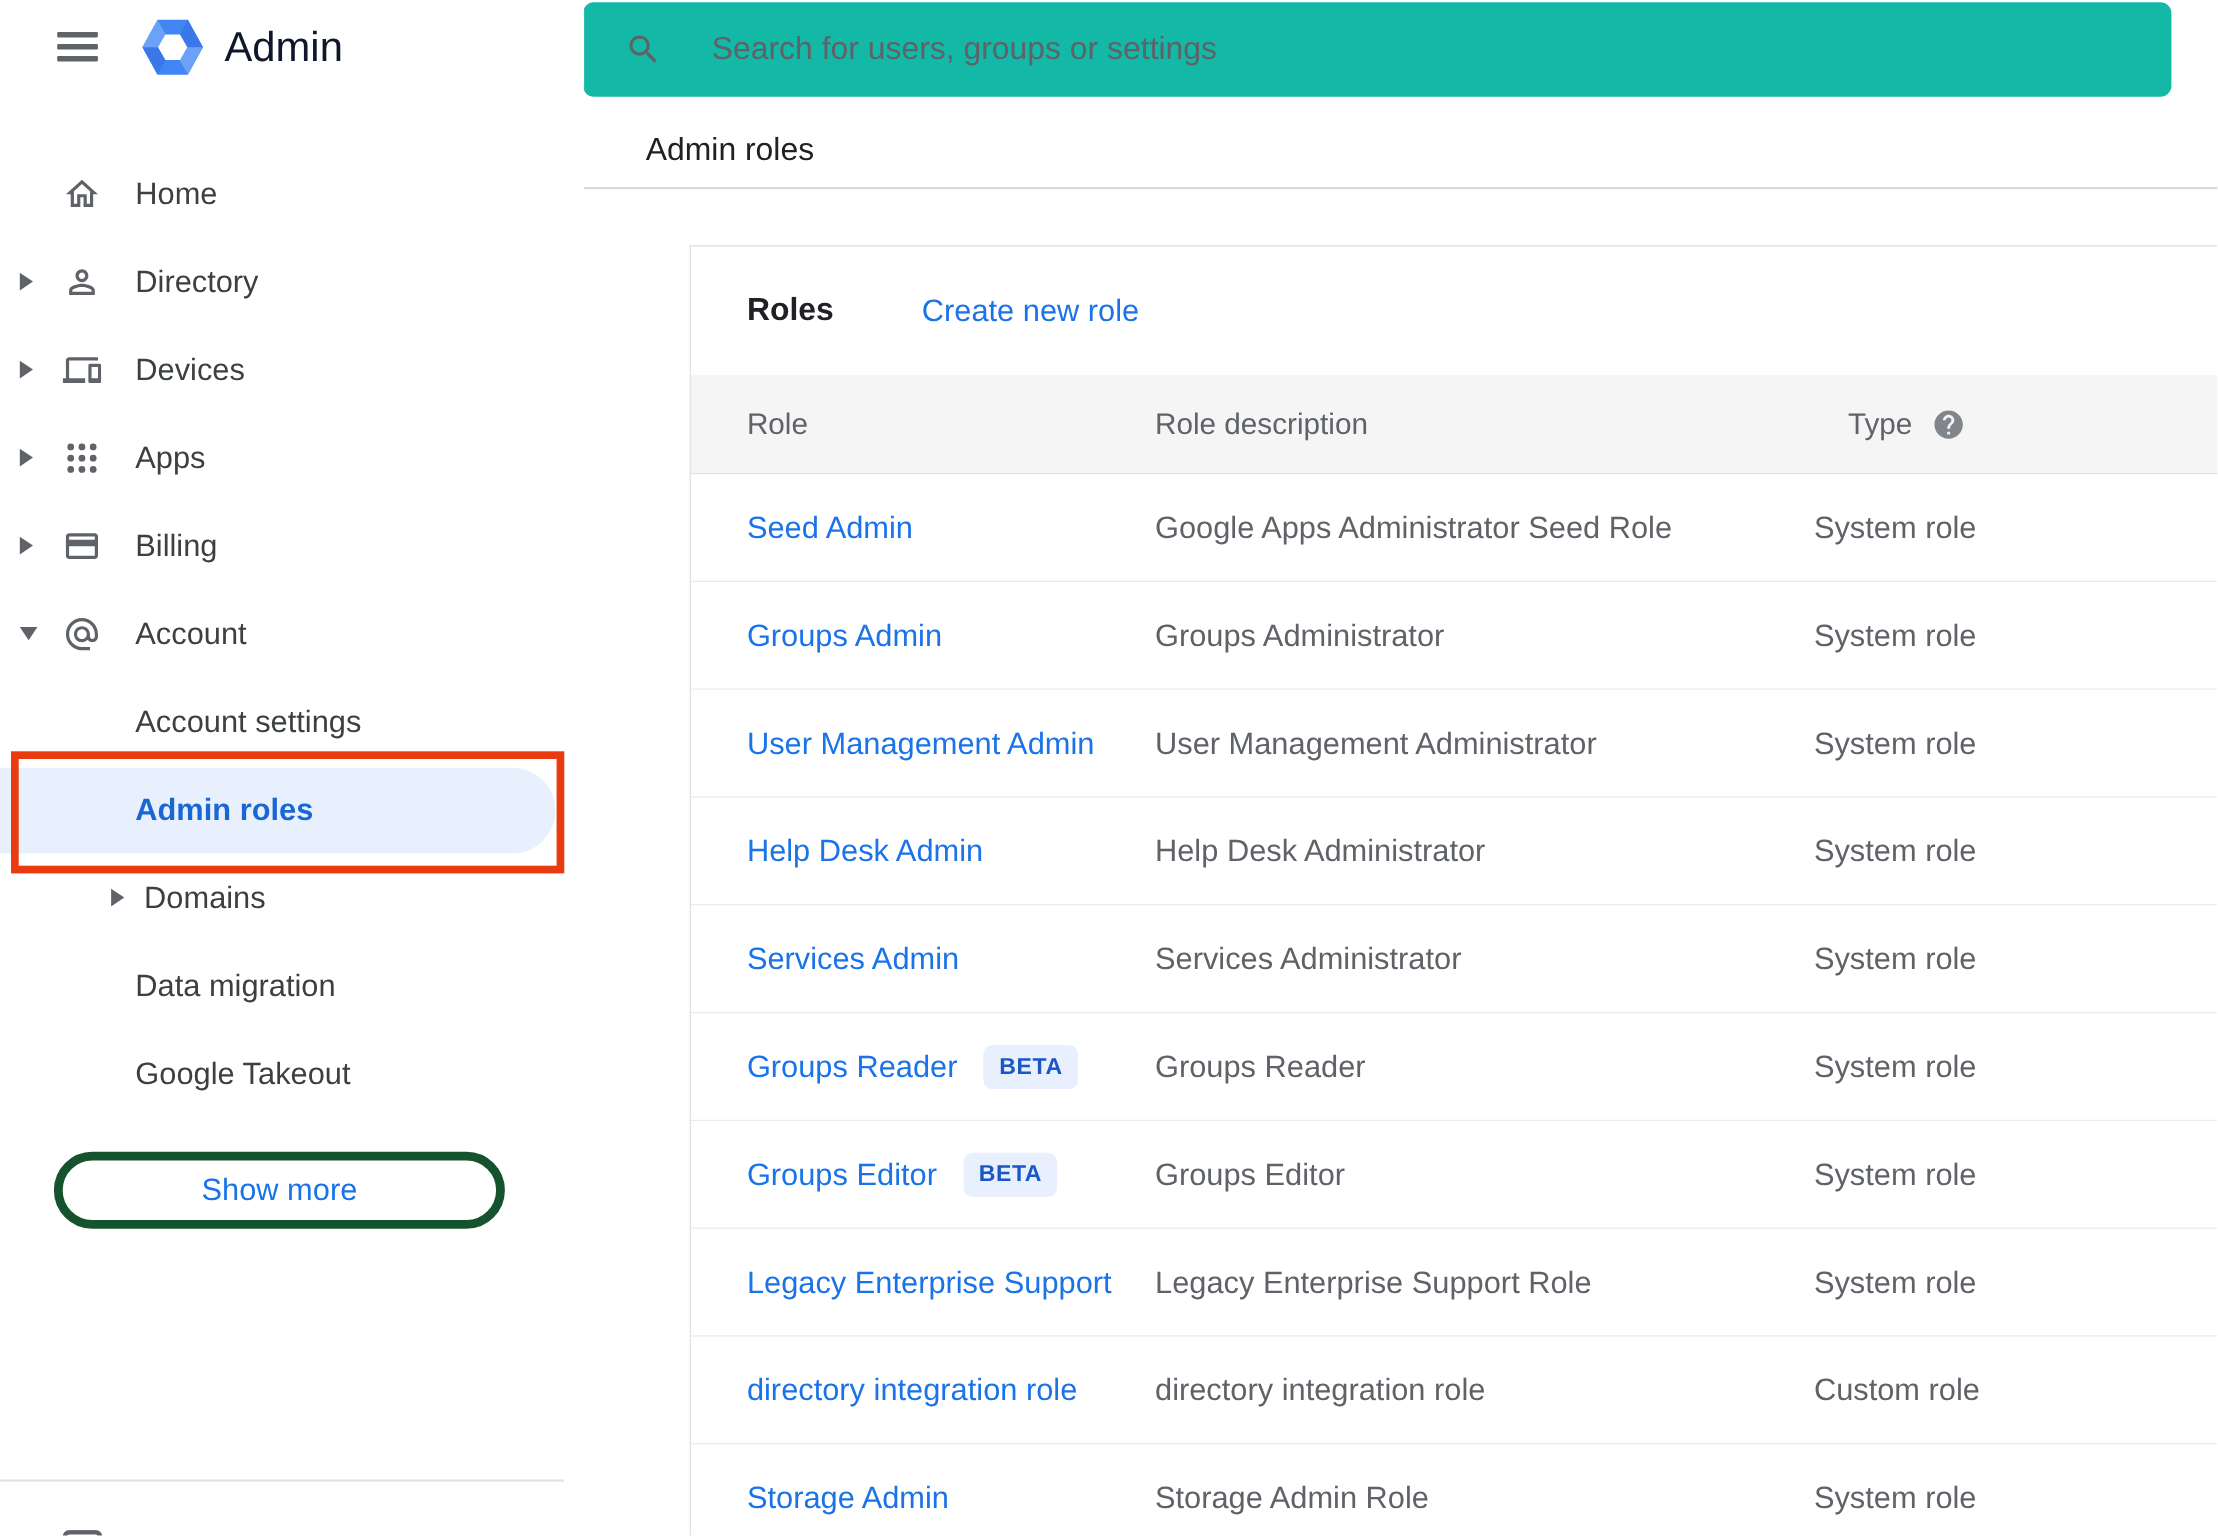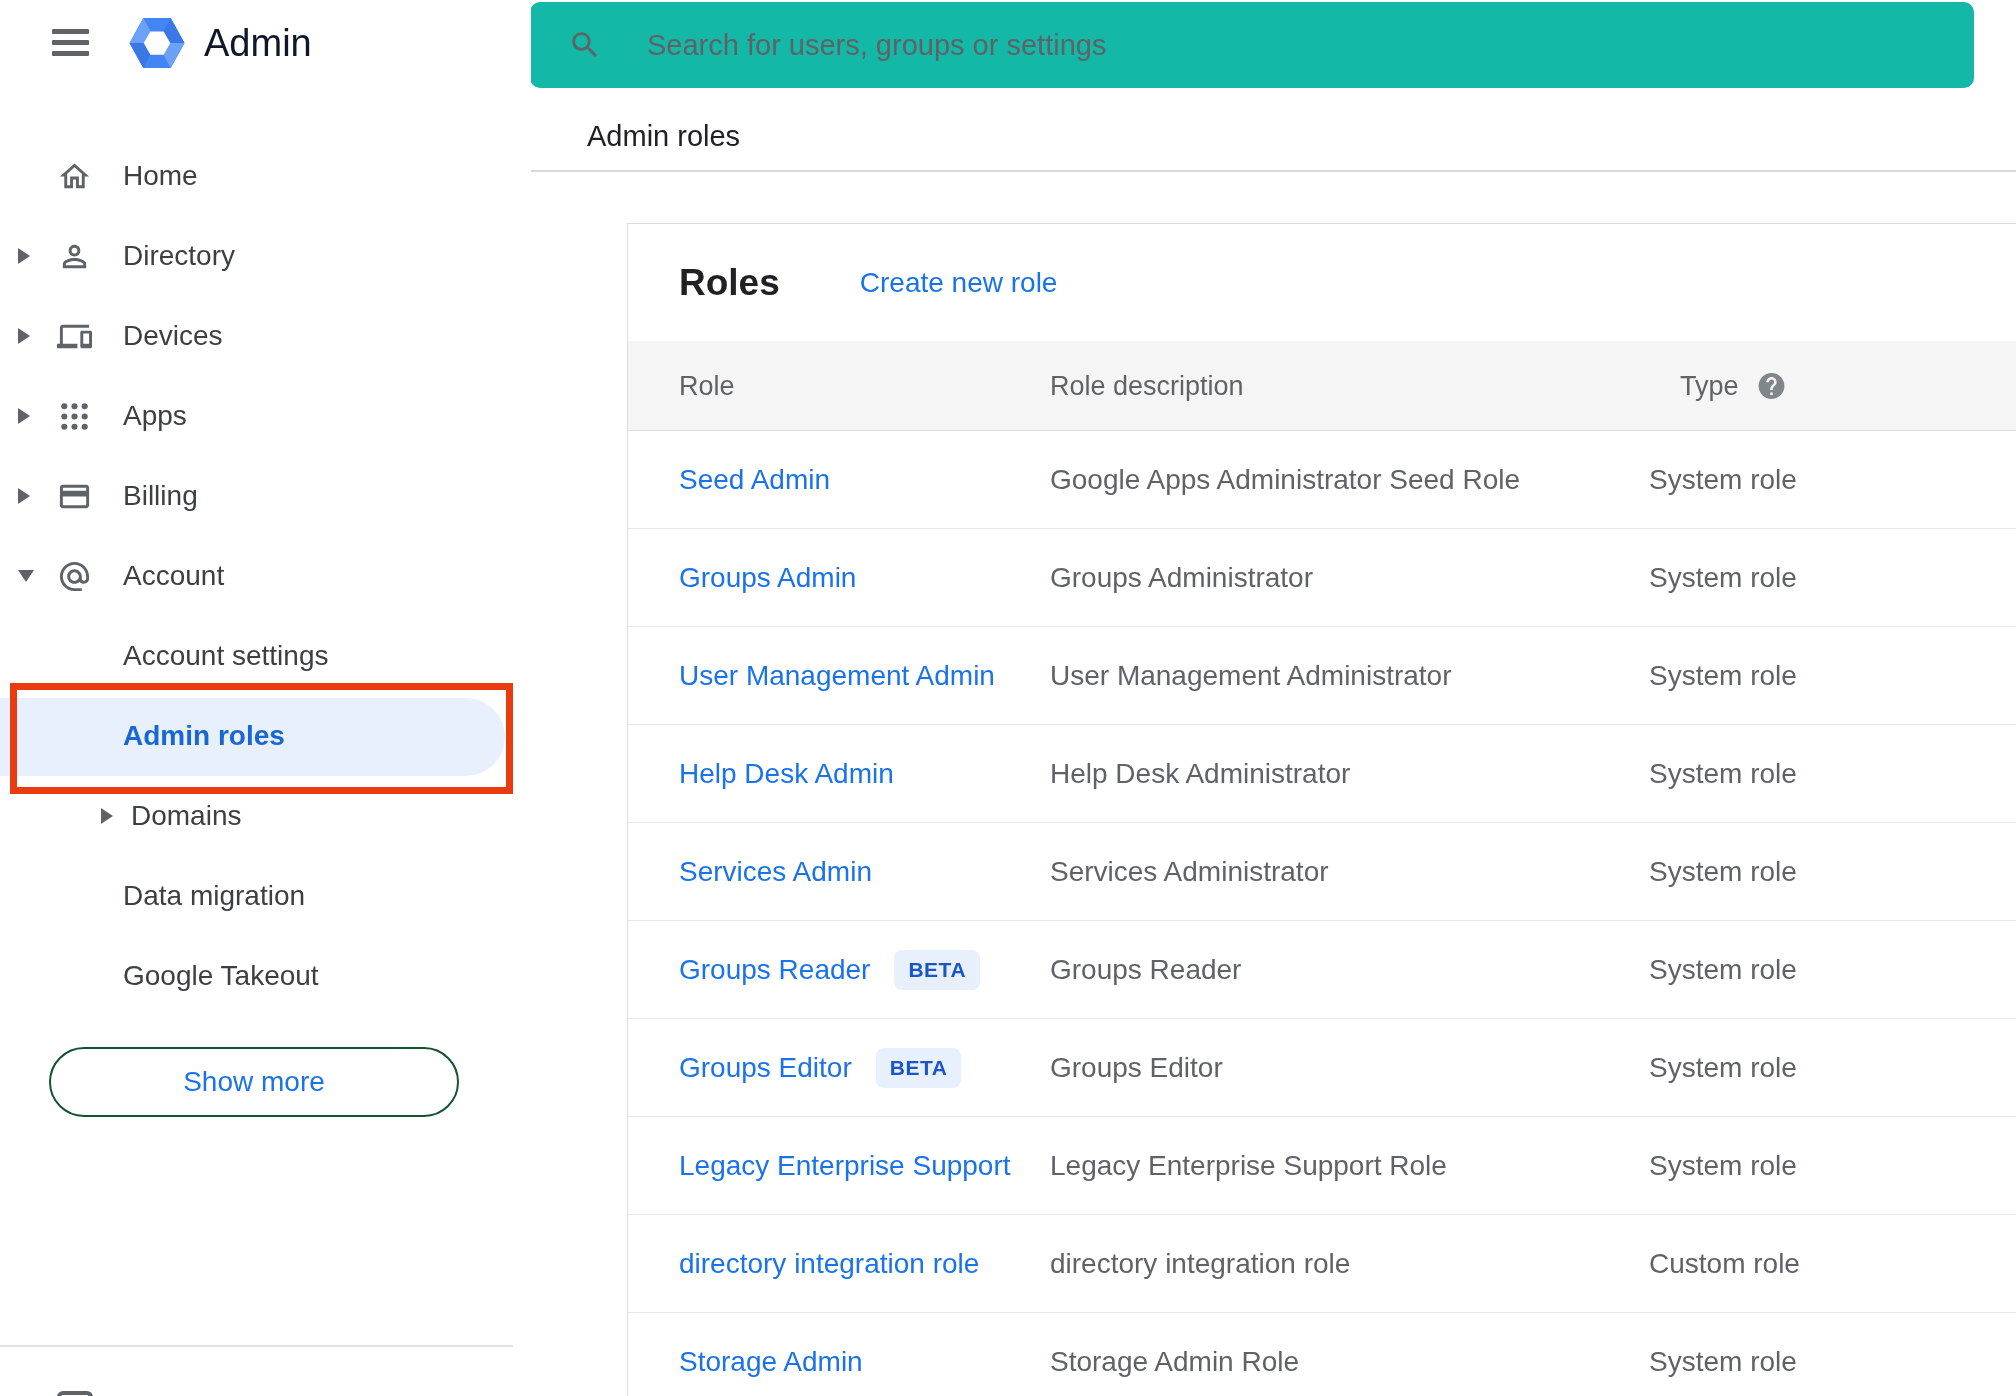--- a/index.html
+++ b/index.html
@@ -23,36 +23,36 @@
   .nav-icon svg { width:35px; height:35px; fill:#5f6368; }
   .nav-label { font-size:28px; color:#3c4043; white-space:nowrap; }
 
   .nav-sub { position:relative; display:flex; align-items:center; height:80px; padding-left:123px; cursor:pointer; }
   .nav-sub.expandable { padding-left:131px; }
   .sub-arrow { position:absolute; left:101px; width:0; height:0; border-left:12px solid #5f6368; border-top:8px solid transparent; border-bottom:8px solid transparent; }
   .pill { position:absolute; left:0; top:2px; height:78px; width:505px; background:var(--selected-bg,#e8f0fe); border-radius:0 40px 40px 0; }
   .nav-sub.selected .nav-label { color:var(--selected-blue,#1967d2); font-weight:700; position:relative; }
   .red-box { position:absolute; left:10px; top:-13px; width:503px; height:111px; border:7px solid var(--annotation-red,#ea3a10); pointer-events:none; z-index:5; }
 
-  .show-more { position:absolute; left:49px; top:1047px; width:410px; height:70px; border:2px solid #14532d; border-radius:35px; background:#fff; color:var(--accent,#1a73e8); font-size:28px; font-weight:500; font-family:inherit; cursor:pointer; }
+  .show-more { position:absolute; left:49px; top:1047px; width:410px; height:70px; border:8px solid #14532d; border-radius:35px; background:#fff; color:var(--accent,#1a73e8); font-size:28px; font-weight:500; font-family:inherit; cursor:pointer; }
   .sidebar-divider { position:absolute; left:0; top:1345px; width:513px; height:2px; background:#e2e2e2; }
   .partial-icon { position:absolute; left:57px; top:1391px; width:36px; height:10px; border:4px solid #5f6368; border-bottom:none; border-radius:6px 6px 0 0; }
 
   
   .searchbar { position:absolute; left:530px; top:2px; width:1444px; height:86px; background:#14b8a6; border-radius:10px; }
   .search-icon { position:absolute; left:38px; top:26px; width:34px; height:34px; fill:#5f6368; }
   .search-input { position:absolute; left:0; top:0; width:100%; height:100%; background:transparent; border:none; outline:none; padding-left:117px; font-size:29px; color:#202124; font-family:inherit; }
   .search-input::placeholder { color:#5f6368; opacity:1; }
   .breadcrumb { position:absolute; left:587px; top:120px; font-size:29px; color:#202124; }
   .top-divider { position:absolute; left:530px; top:170px; width:1486px; height:2px; background:#d9d9d9; }
 
   
   .card { position:absolute; left:627px; top:223px; width:1389px; height:1173px; background:#fff; border-top:1px solid #dadce0; border-left:1px solid #dadce0; overflow:hidden; }
   .card-header { height:117px; display:flex; align-items:center; padding-left:51px; }
-  .panel-title { font-size:37px; font-weight:600; color:#202124; }
+  .panel-title { font-size:29px; font-weight:600; color:#202124; }
   .create-link { margin-left:80px; font-size:28px; color:var(--accent,#1a73e8); text-decoration:none; cursor:pointer; }
   .thead { position:relative; height:90px; background:#f5f5f5; border-bottom:1px solid #e0e0e0; }
   .th { position:absolute; top:50%; transform:translateY(-50%); font-size:27px; color:#5f6368; }
   .th.c1 { left:51px; } .th.c2 { left:422px; }
   .th.c3 { left:1021px; display:flex; align-items:center; gap:17px;margin-left:31px; }
   .help-icon svg { width:31px; height:31px; fill:#80868b; display:block; cursor:pointer; }
   .trow { position:relative; height:98px; border-bottom:1px solid #e8e8e8; }
   .cell { position:absolute; top:50%; transform:translateY(-50%); font-size:28px; white-space:nowrap; }
   .cell.role { left:51px; color:var(--accent,#1a73e8); display:flex; align-items:center; }
   .cell.role .role-link { cursor:pointer; }

